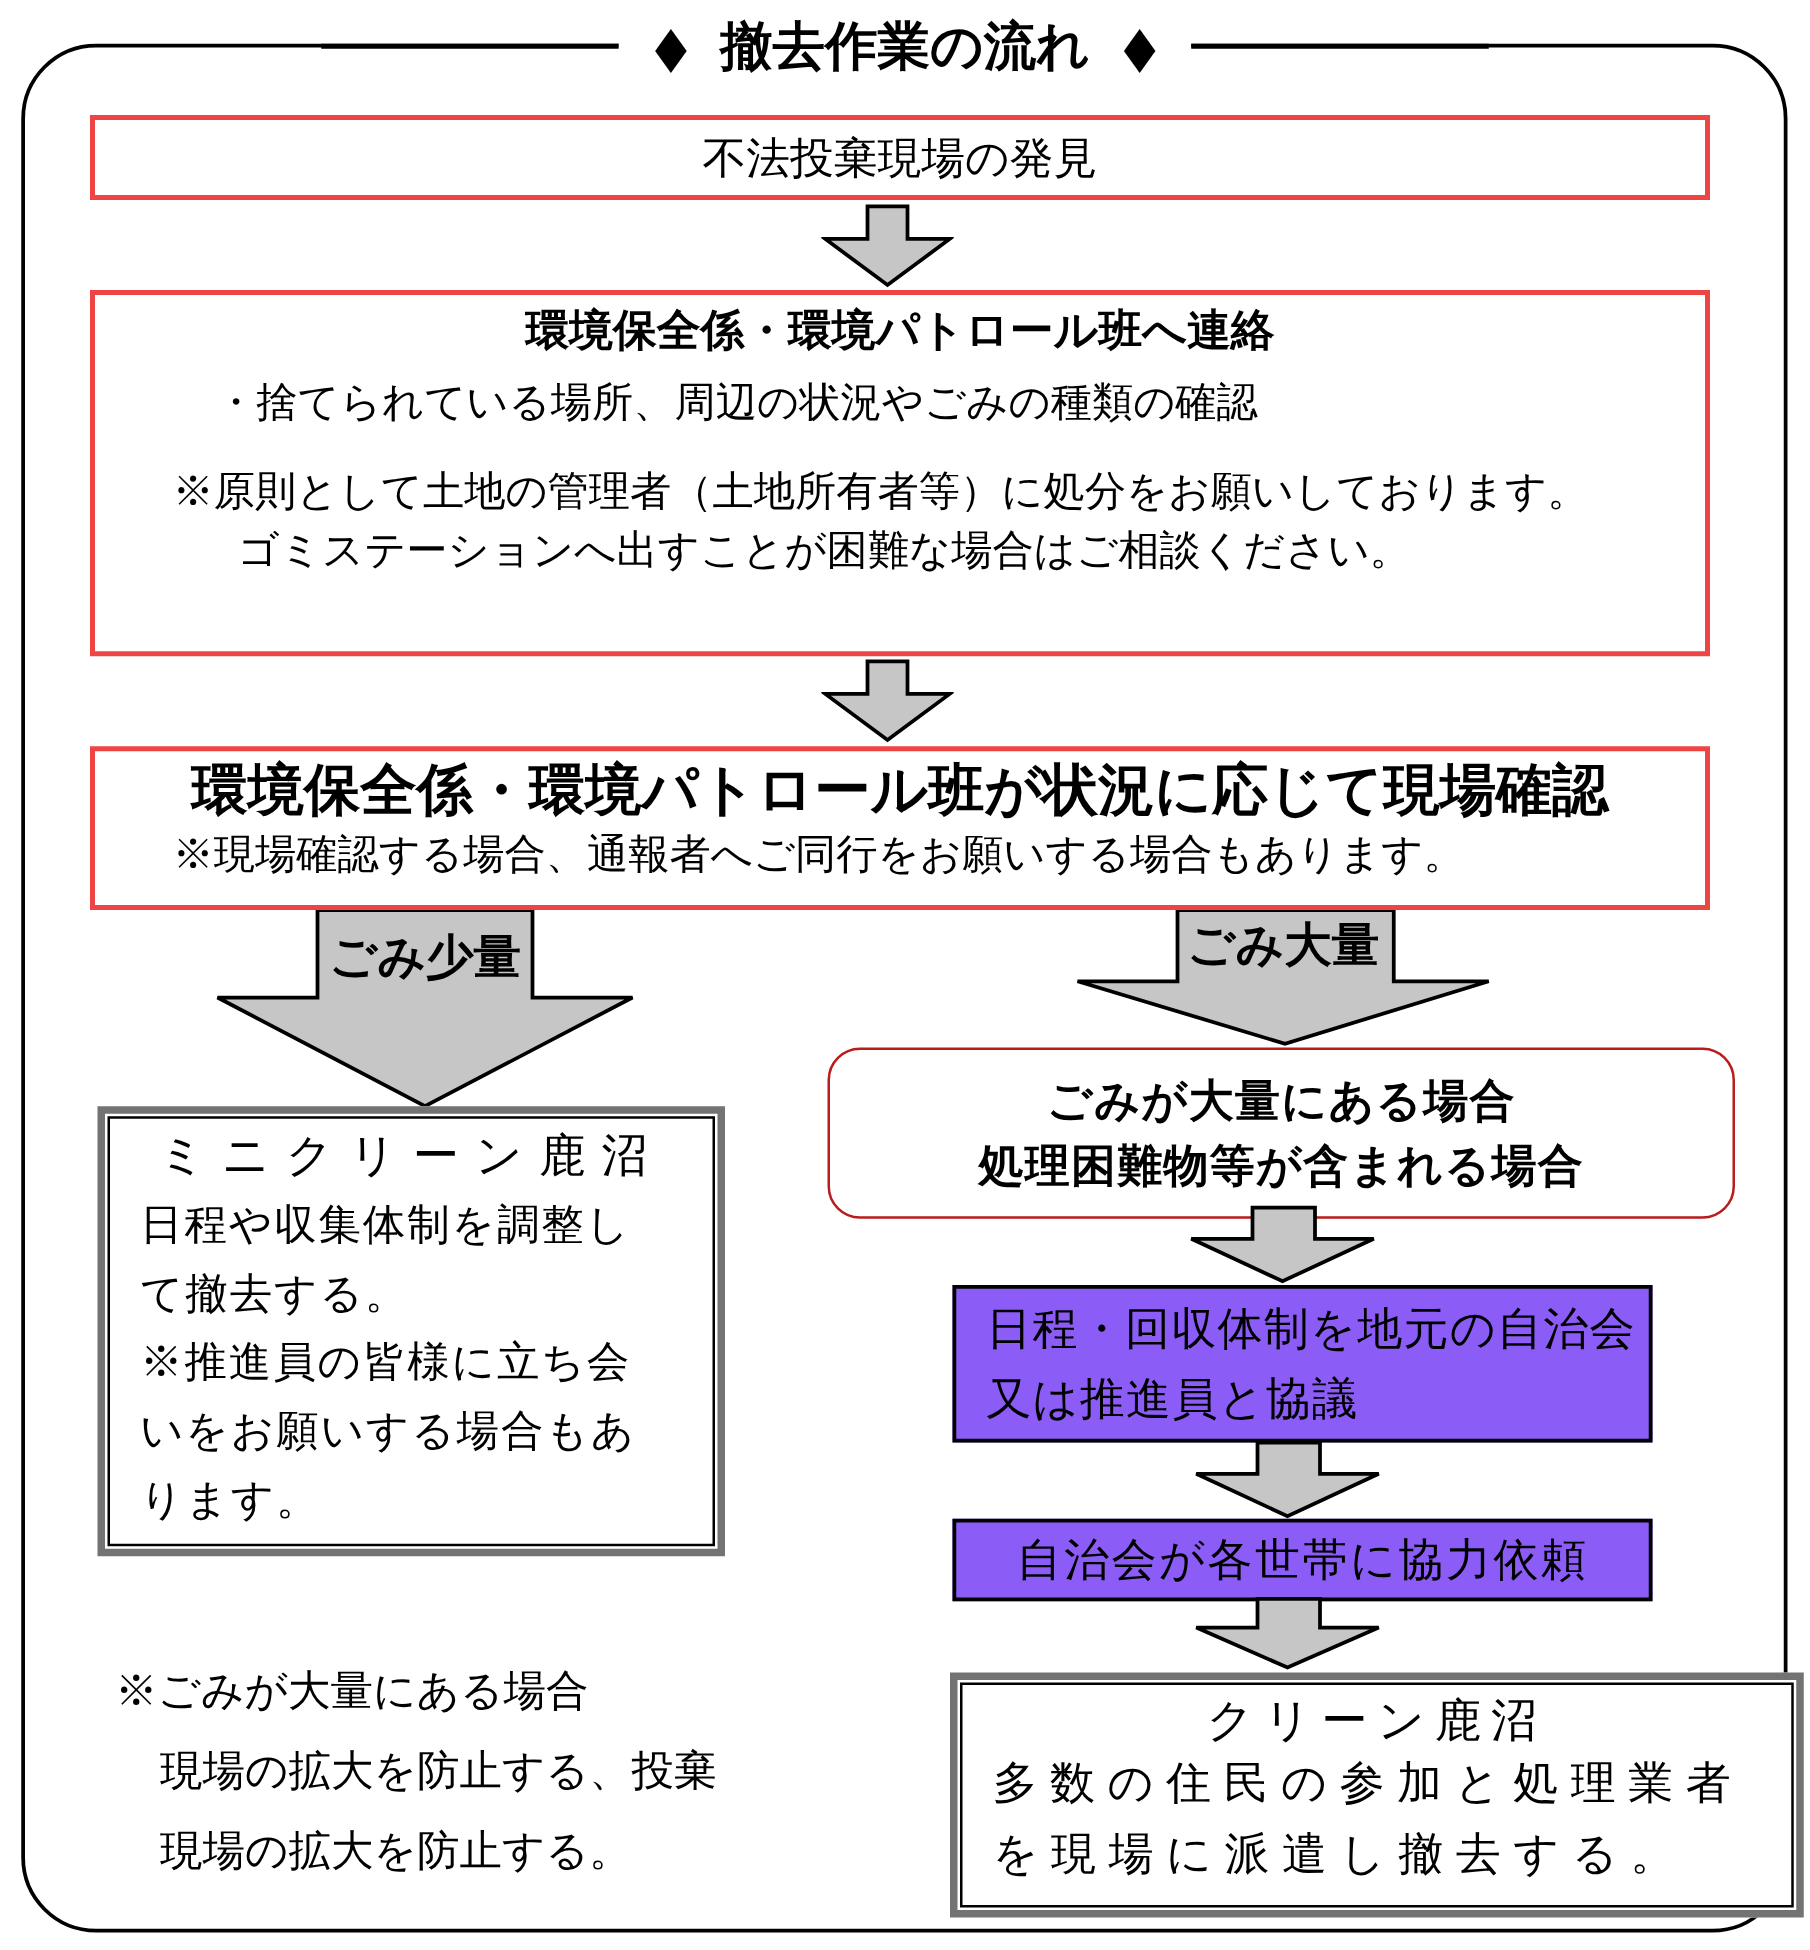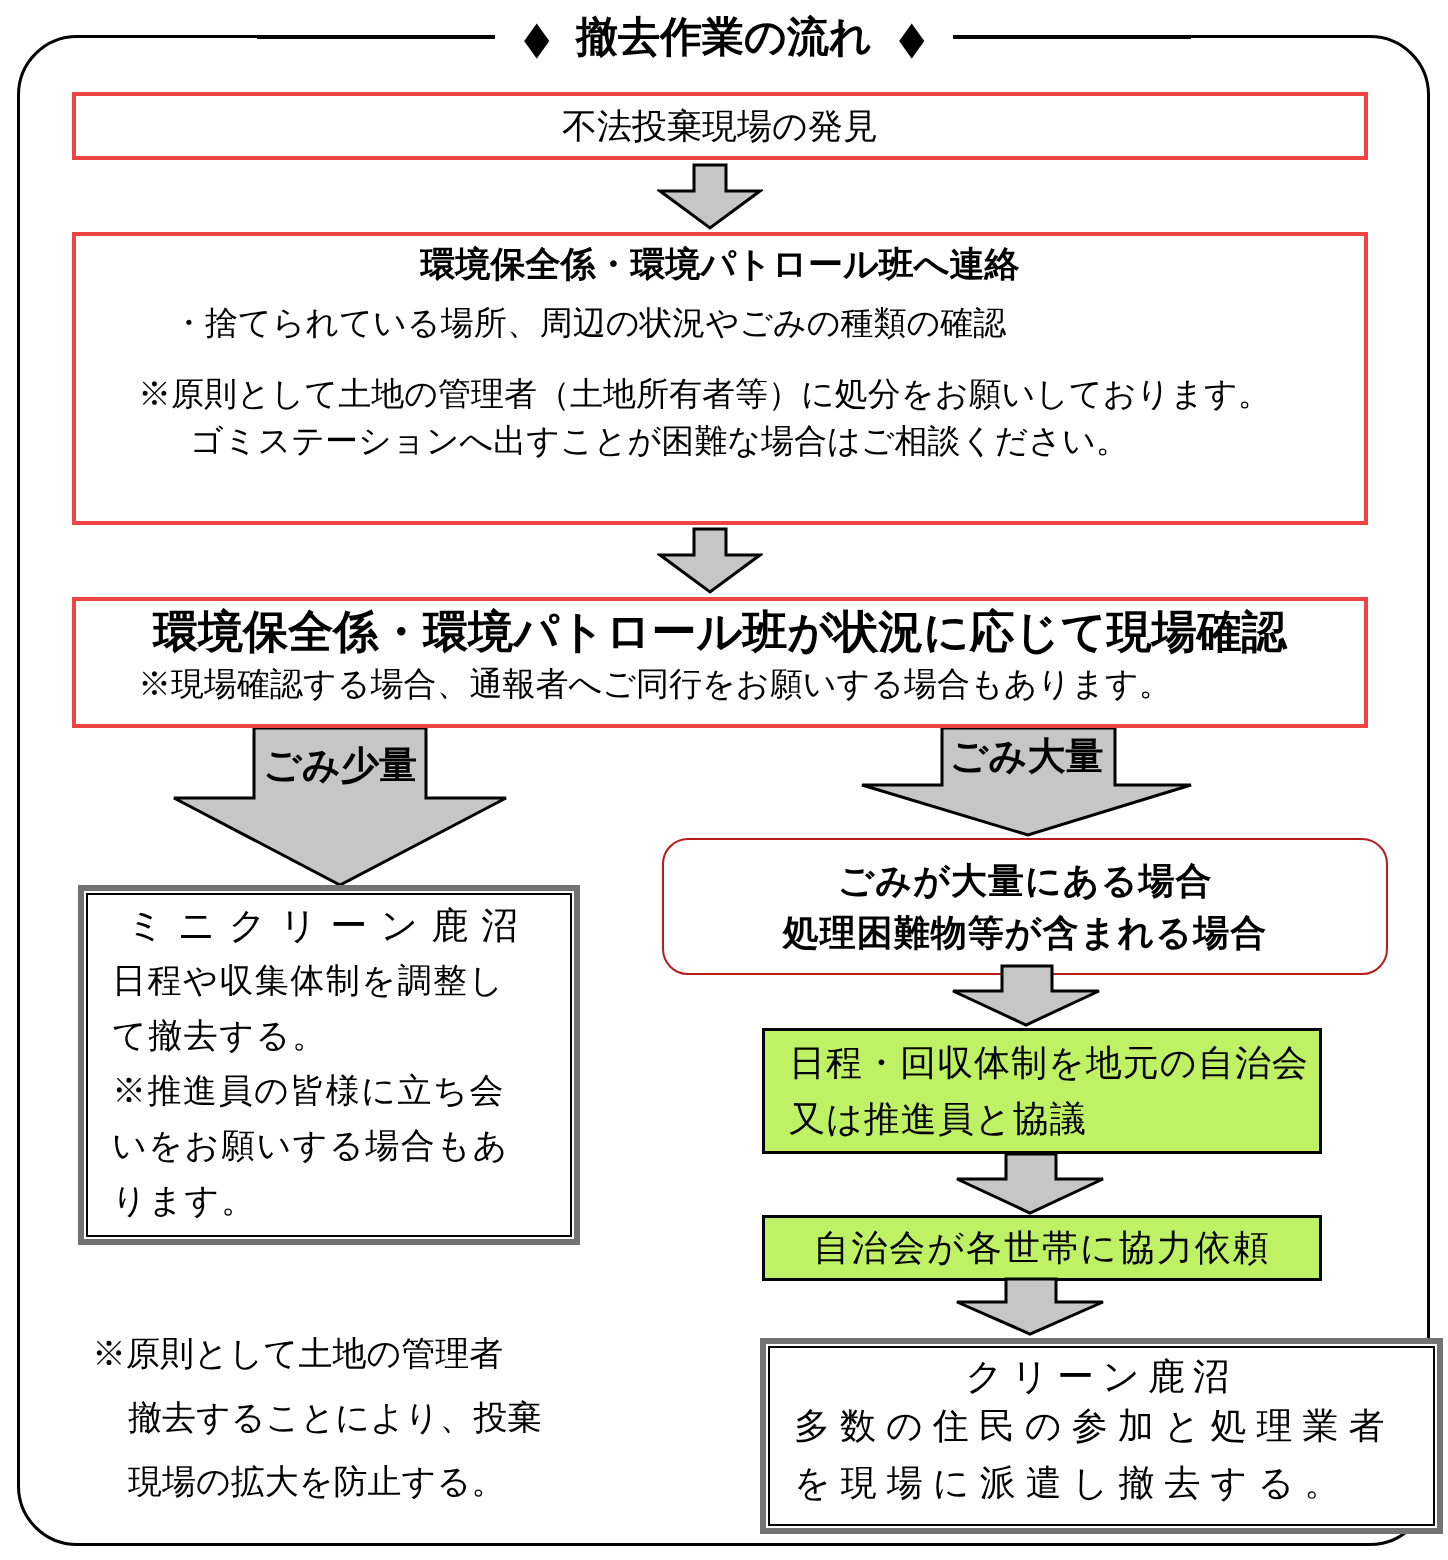--- a/index.html
+++ b/index.html
@@ -18,21 +18,21 @@
 
   
   .title-bar { left:0; top:4px; width:1448px; height:66px; display:flex; align-items:center; justify-content:center; }
   .title-rule { width:238px; height:4px; background:#000; }
   .title-chip { background:#fff; padding:0 24px; display:flex; align-items:center; gap:22px;
                 font-size:42px; font-weight:bold; }
   .diamond { display:inline-block; transform:scaleX(0.72); font-size:46px; line-height:1; }
 
   
   .box { box-sizing:border-box; border:4px solid #ef4444; background:#fff; }
-  .thinbox { box-sizing:border-box; border:3px solid #000; background:#bef264; }
+  .thinbox { box-sizing:border-box; border:3px solid #000; background:#8b5cf6; }
 
   .box-discovery { left:72px; top:92px; width:1296px; height:68px;
     display:flex; align-items:center; justify-content:center; font-size:35px; }
 
   .box-contact { left:72px; top:232px; width:1296px; height:293px; }
   .contact-title { margin-top:8px; text-align:center; font-weight:bold; font-size:35px; line-height:42px; }
   .contact-bullets { margin:10px 0 0 96px; font-size:33px; line-height:55px; }
   .contact-note { margin:20px 0 0 62px; font-size:33px; line-height:47px; }
   .contact-note-cont { padding-left:52px; }
 
@@ -183,18 +183,18 @@
   </div>
 
   <div class="abs double-outer box-clean">
     <div class="double-inner">
       <div class="clean-title">クリーン鹿沼</div>
       <div class="clean-body">多数の住民の参加と処理業者を現場に派遣し撤去する。</div>
     </div>
   </div>
 
   <div class="abs side-note">
-    <div>※原則として土地の管理者</div>
-    <div class="cont">撤去することにより、投棄</div>
+    <div>※ごみが大量にある場合</div>
+    <div class="cont">現場の拡大を防止する、投棄</div>
     <div class="cont">現場の拡大を防止する。</div>
   </div>
 
 </div>
 
 </body></html>

